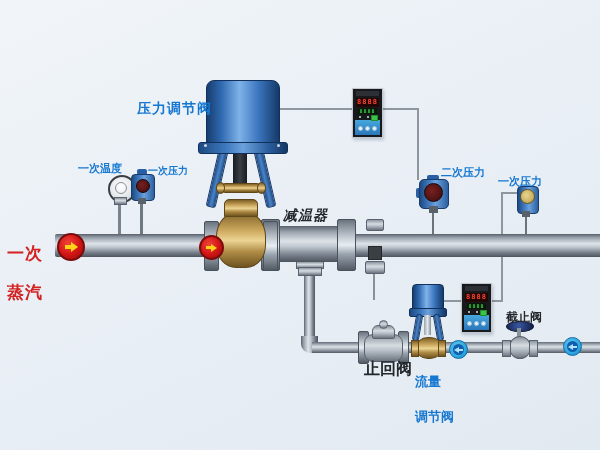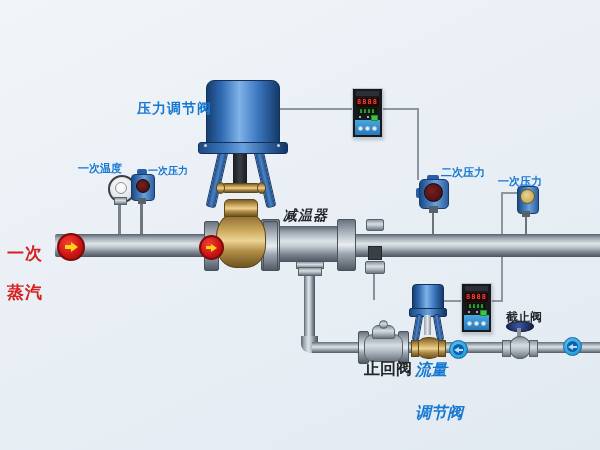--- a/index.html
+++ b/index.html
@@ -194,19 +194,19 @@
   <div class="lbl" style="left:7px;top:224px;font-size:17px;color:#d42121;line-height:1.15;letter-spacing:1px;">
     <div>一次</div>
     <div>蒸汽</div>
   </div>
   <div class="lbl lbl-blue" style="left:78px;top:162px;font-size:11px;">一次温度</div>
   <div class="lbl lbl-blue" style="left:148px;top:164px;font-size:10px;">一次压力</div>
   <div class="lbl lbl-blue" style="left:420px;top:166px;font-size:11px;margin-left:21px;">二次压力</div>
   <div class="lbl lbl-blue" style="left:498px;top:175px;font-size:11px;">一次压力</div>
   <div class="lbl lbl-dark" style="left:283px;top:206px;font-size:14px;letter-spacing:1px;font-style:italic;">减温器</div>
   <div class="lbl lbl-dark" style="left:364px;top:359px;font-size:16px;">止回阀</div>
-  <div class="lbl lbl-blue" style="left:415px;top:337px;font-size:16px;line-height:1.35;font-style:italic;">
+  <div class="lbl lbl-blue" style="left:415px;top:355px;font-size:13px;line-height:1.35;">
     <div>流量</div>
     <div>调节阀</div>
   </div>
   <div class="lbl lbl-dark" style="left:506px;top:310px;font-size:12px;text-align:right;">截止阀</div>
 
 </div>
 
 </body></html>

